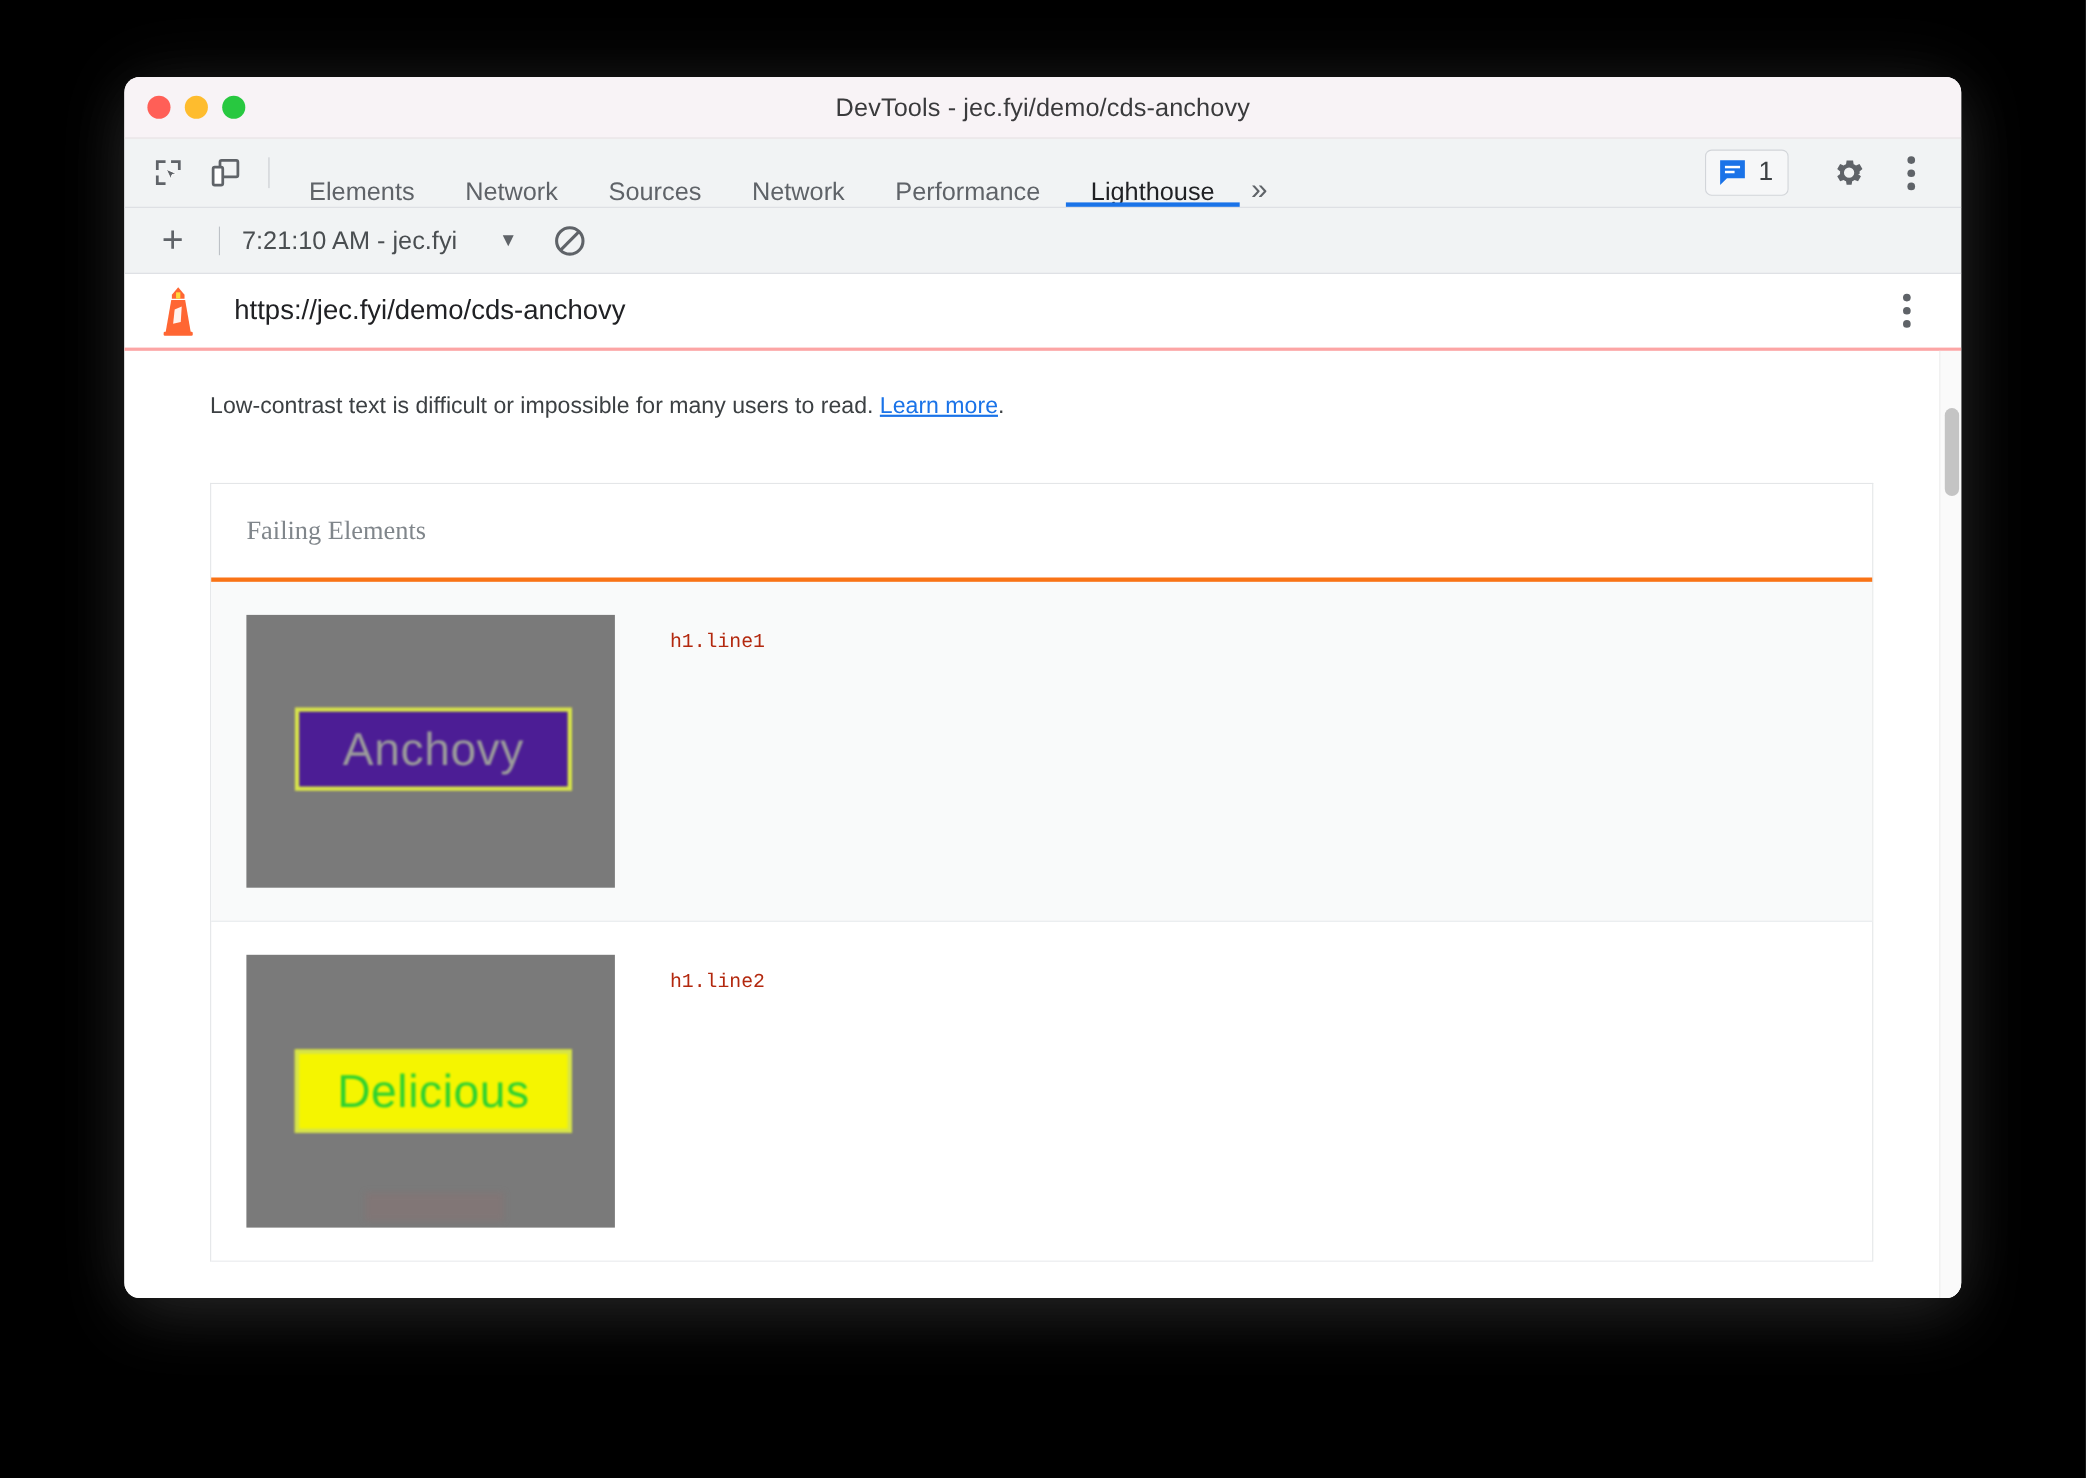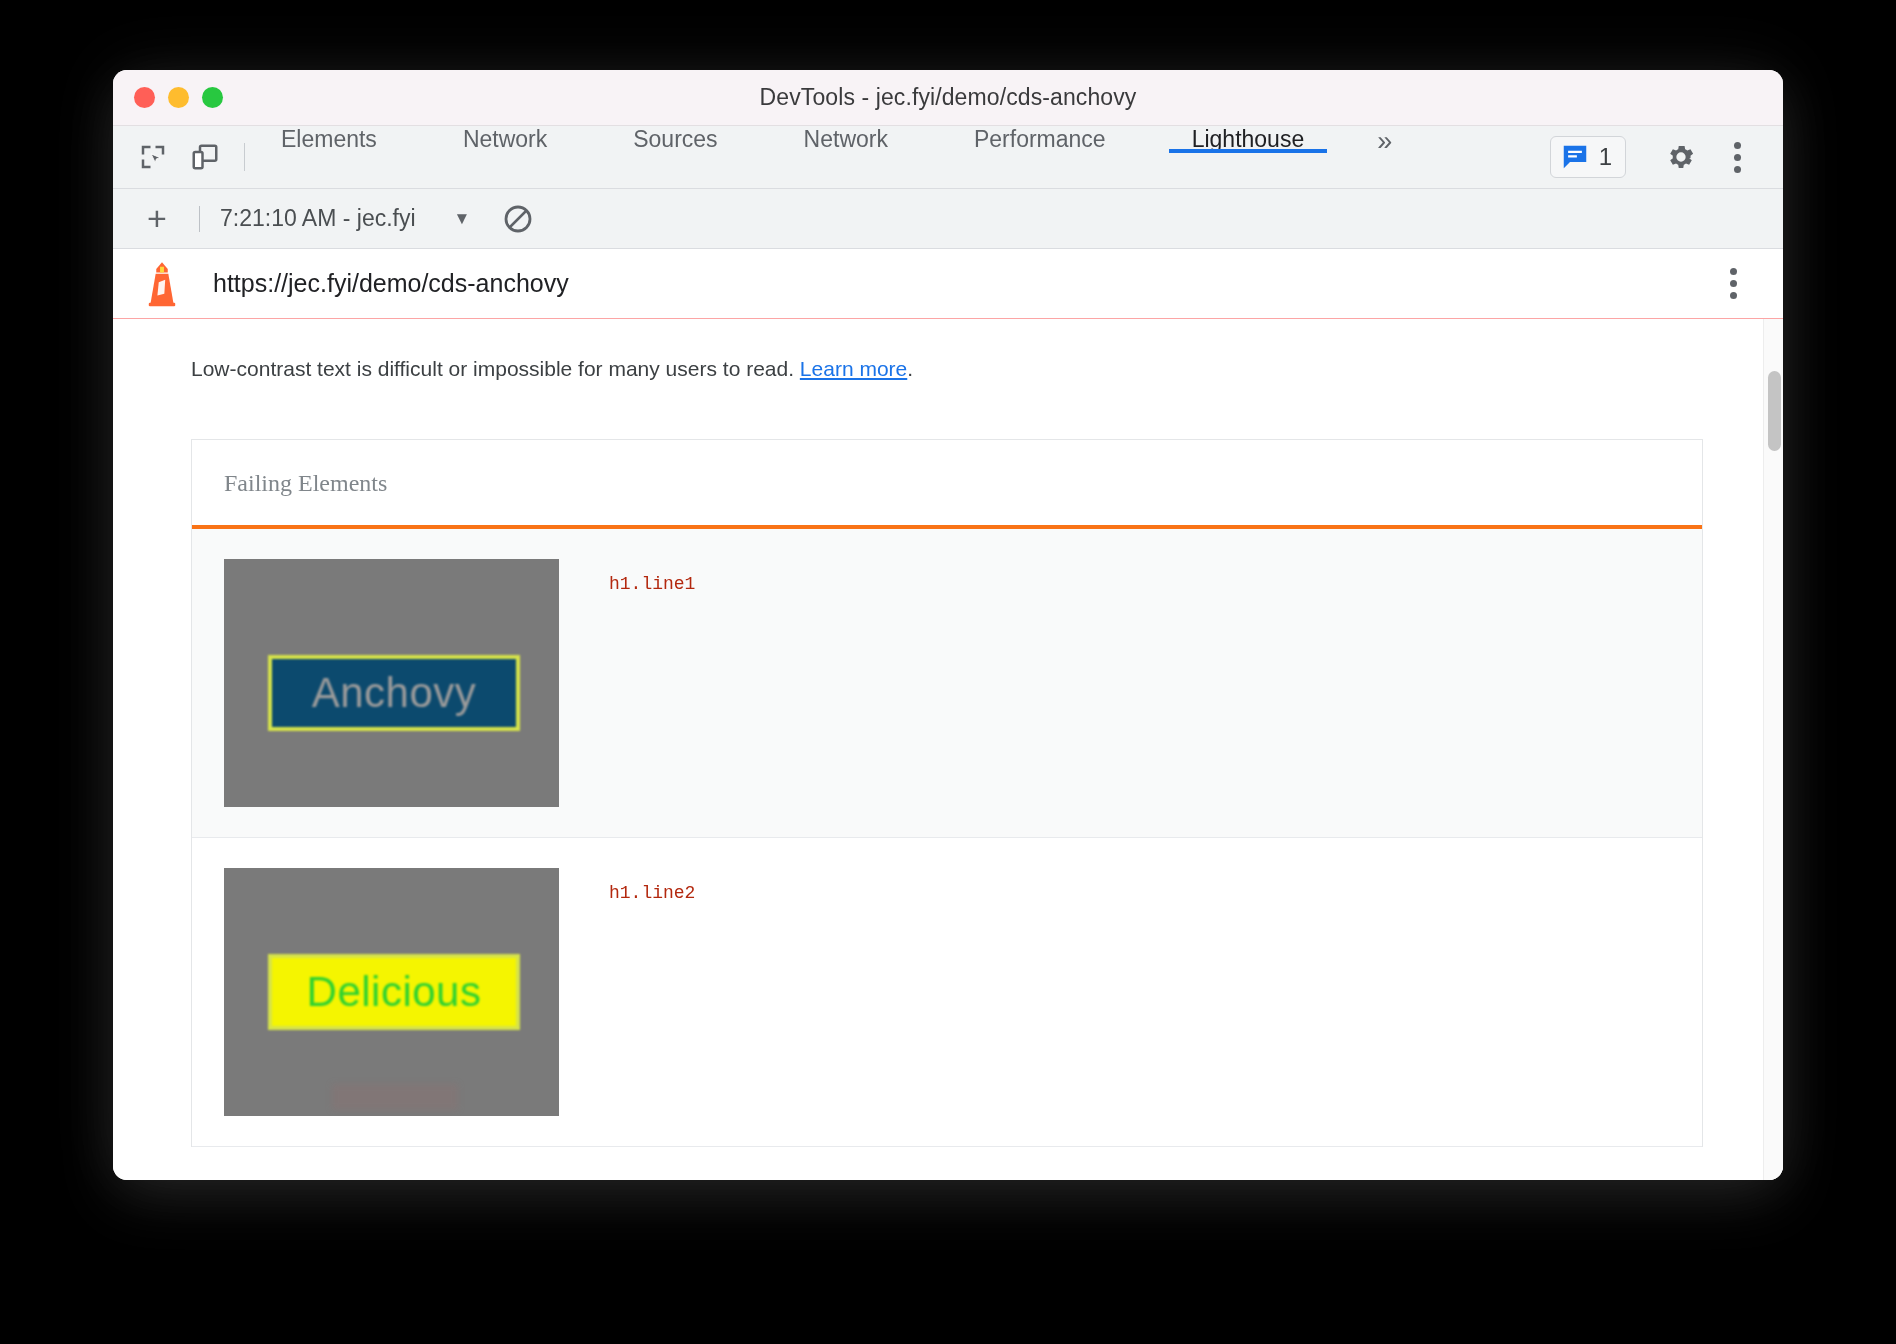--- a/index.html
+++ b/index.html
@@ -84,24 +84,23 @@
     cursor: default;
   }
   .tool-btn svg { display: block; }
   .vsep {
     width: 1px;
     background: #c8ccd0;
     margin: 17px 13px 17px 13px;
   }
   .tabs {
     display: flex;
-    align-items: flex-start;
+    align-items: flex-end;
     flex: 1 1 auto;
     min-width: 0;
-    gap: 40px;
   }
   .tab {
     position: relative;
     display: flex;
     align-items: center;
     padding: 0 23px;
     font-size: 23px;
     color: #5f6368;
     white-space: nowrap;
     cursor: default;
@@ -175,21 +174,21 @@
     display: flex; align-items: center; justify-content: center;
     margin-left: 22px;
     cursor: default;
   }
 
   
   .url-row {
     height: 70px;
     flex: 0 0 70px;
     background: #ffffff;
-    border-bottom: 1px solid #fca5a5;
+    border-bottom: 3px solid #fca5a5;
     display: flex;
     align-items: center;
     padding: 0 28px 0 26px;
   }
   .lh-logo { width: 46px; display: flex; justify-content: center; }
   .url-text {
     margin-left: 28px;
     font-size: 25px;
     color: #202124;
     flex: 1 1 auto;
@@ -264,22 +263,22 @@
     height: 76px;
     border: 4px solid #d6e34a;
     display: flex;
     align-items: center;
     justify-content: center;
     font-size: 42px;
     letter-spacing: 0.5px;
     filter: blur(0.8px);
   }
   .hl.one {
-    top: 96px;
-    background: #0c4a6e;
+    top: 84px;
+    background: #4c1d95;
     color: #9b9b9b;
   }
   .hl.two {
     top: 86px;
     background: #f5f500;
     color: #2fd22f;
   }
   .ghost {
     position: absolute;
     left: 108px;

